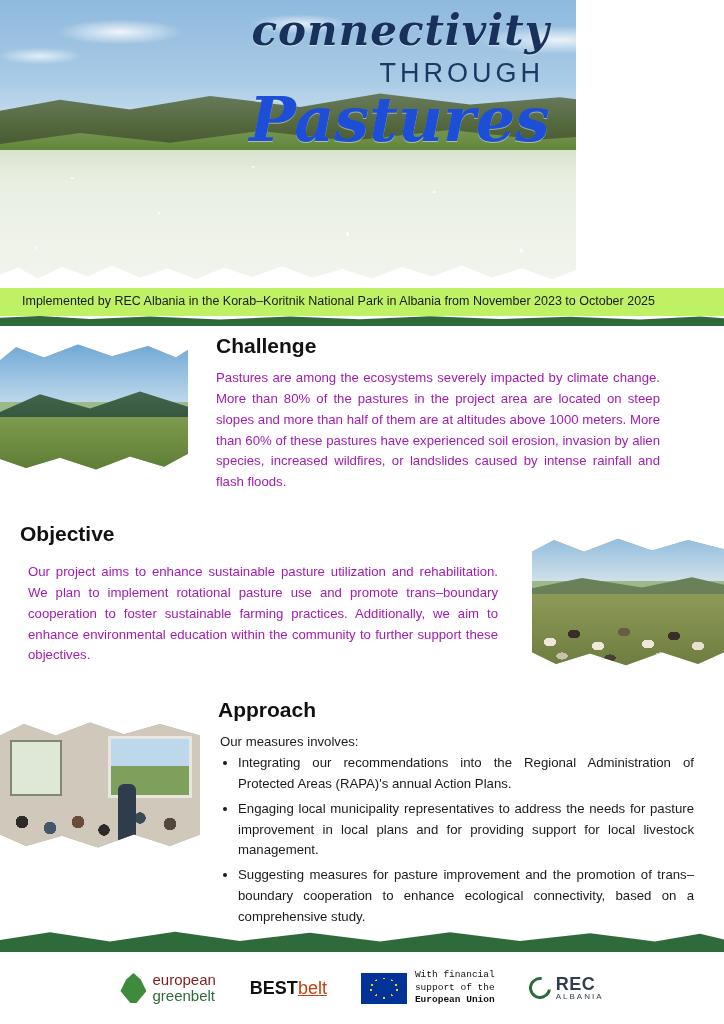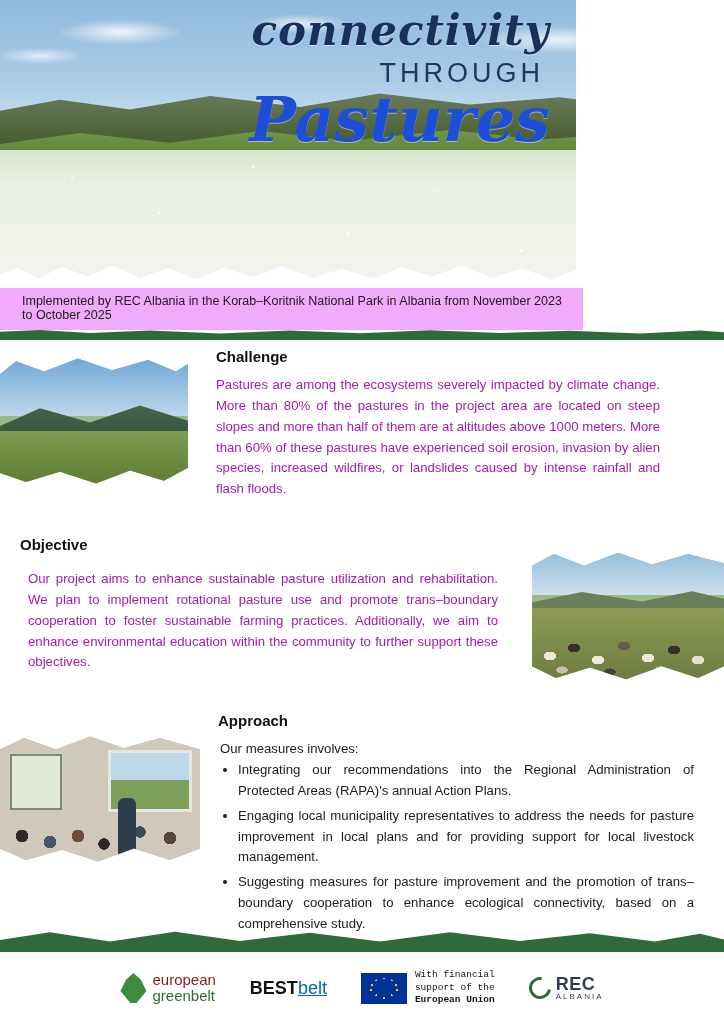--- a/index.html
+++ b/index.html
@@ -102,38 +102,38 @@
     font-weight: 700;
     font-size: 62px;
     color: #1d4ed8;
     margin-top: 2px;
     text-shadow: 0 1px 0 rgba(255,255,255,.45);
   }
 
   
   .implemented {
     position: relative;
-    width: 583px;
+    width: 724px;
     padding: 6px 10px 8px 22px;
     font-size: 12.5px;
     color: #1a1a1a;
-    background: #f0abfc;
+    background: #bef264;
   }
   .green-rule {
     position: relative;
     width: 724px;
     height: 10px;
     background: #2f6b3a;
     clip-path: polygon(0 18%, 40px 0, 90px 30%, 150px 4%, 220px 34%, 290px 6%, 360px 32%, 430px 2%, 500px 30%, 570px 8%, 640px 34%, 700px 6%, 724px 22%, 724px 100%, 0 100%);
   }
 
   
   .section { position: relative; }
   .h-title {
-    font-size: 15px;
+    font-size: 21px;
     font-weight: bold;
     color: #111;
   }
   .body-text {
     font-size: 13.2px;
     line-height: 1.58;
     color: #a21caf;
     text-align: justify;
   }
 
@@ -251,21 +251,21 @@
   .egb-mark {
     width: 26px; height: 30px;
     background: #3f8b3d;
     clip-path: polygon(50% 0, 78% 22%, 100% 60%, 62% 100%, 38% 100%, 0 60%, 22% 22%);
   }
   .egb-text { line-height: 1.05; }
   .egb-line1 { font-size: 15px; color:#7f1d1d; }
   .egb-line2 { font-size: 15px; font-weight: normal; color:#2f6b3a; }
   .bestbelt { font-size: 18px; }
   .bestbelt .b1 { font-weight: bold; color: #111; }
-  .bestbelt .b2 { color: #0369a1; text-decoration: underline; }
+  .bestbelt .b2 { color: #c2410c; text-decoration: underline; }
   .eu { display:flex; align-items:center; gap:8px; }
   .eu-flag {
     width: 46px; height: 31px;
     background: #003399;
     position: relative;
   }
   .eu-flag .stars {
     position:absolute; inset:0;
     background-image:
       radial-gradient(circle 1.4px at 50% 18%, #ffcc00 70%, transparent 72%),

